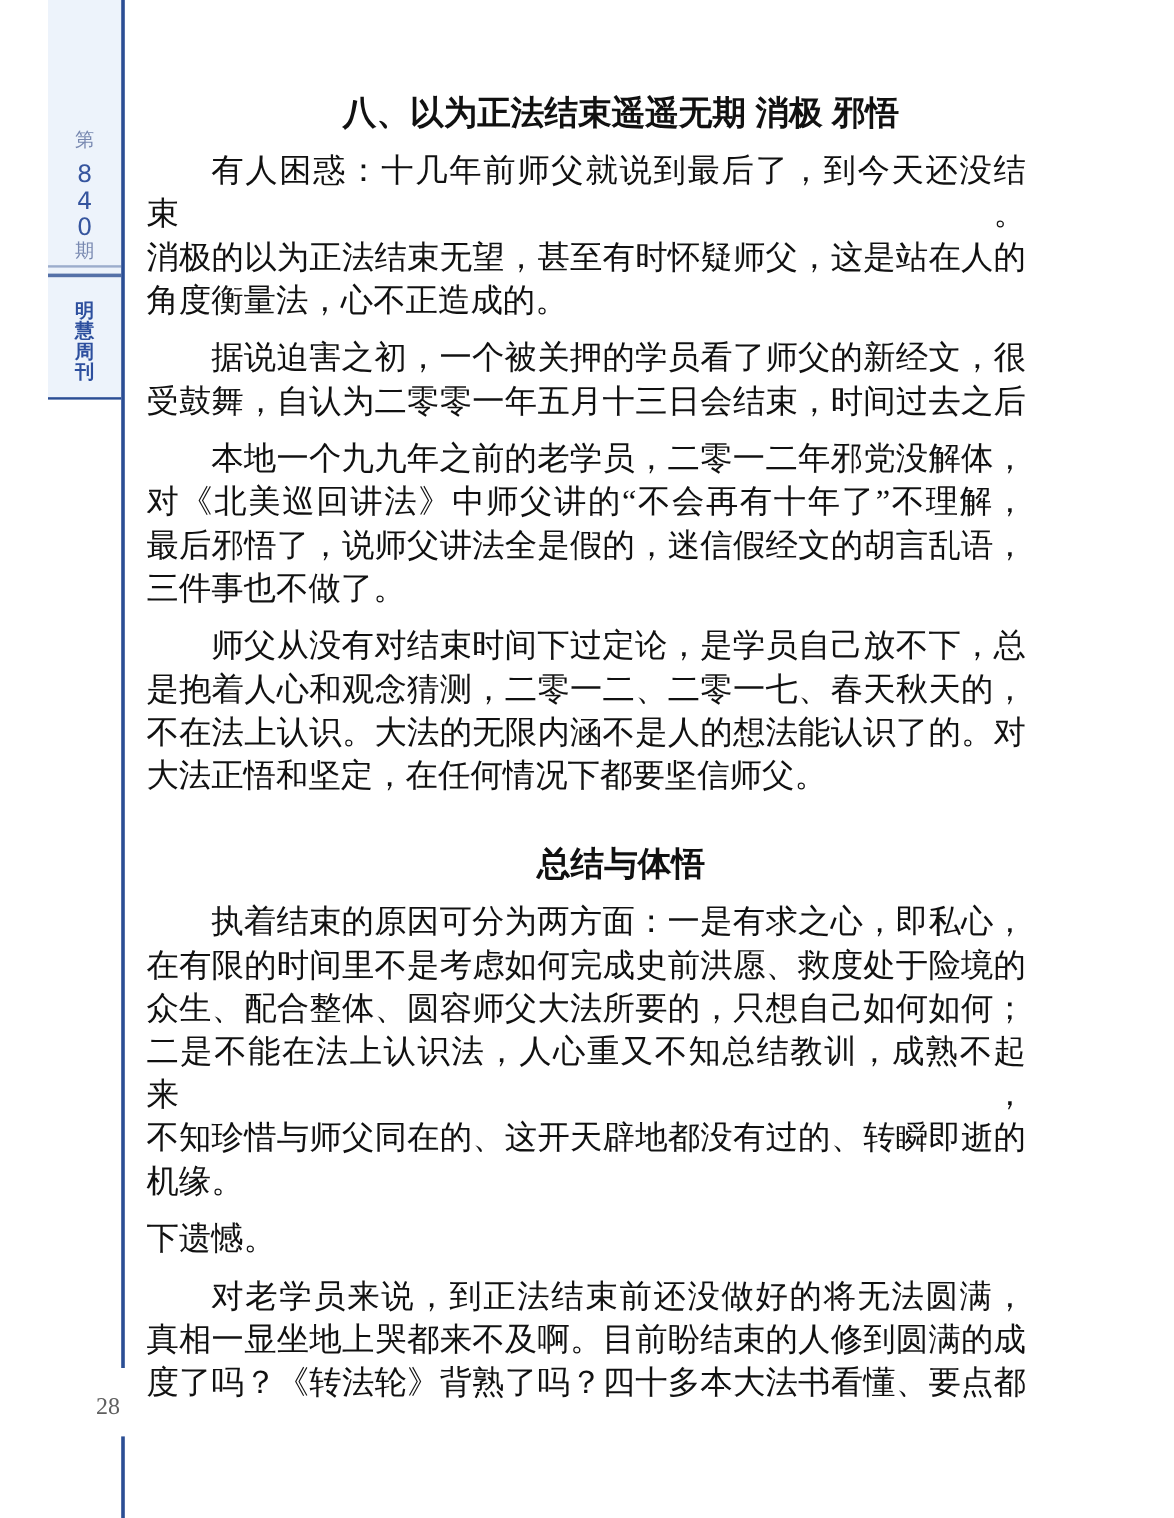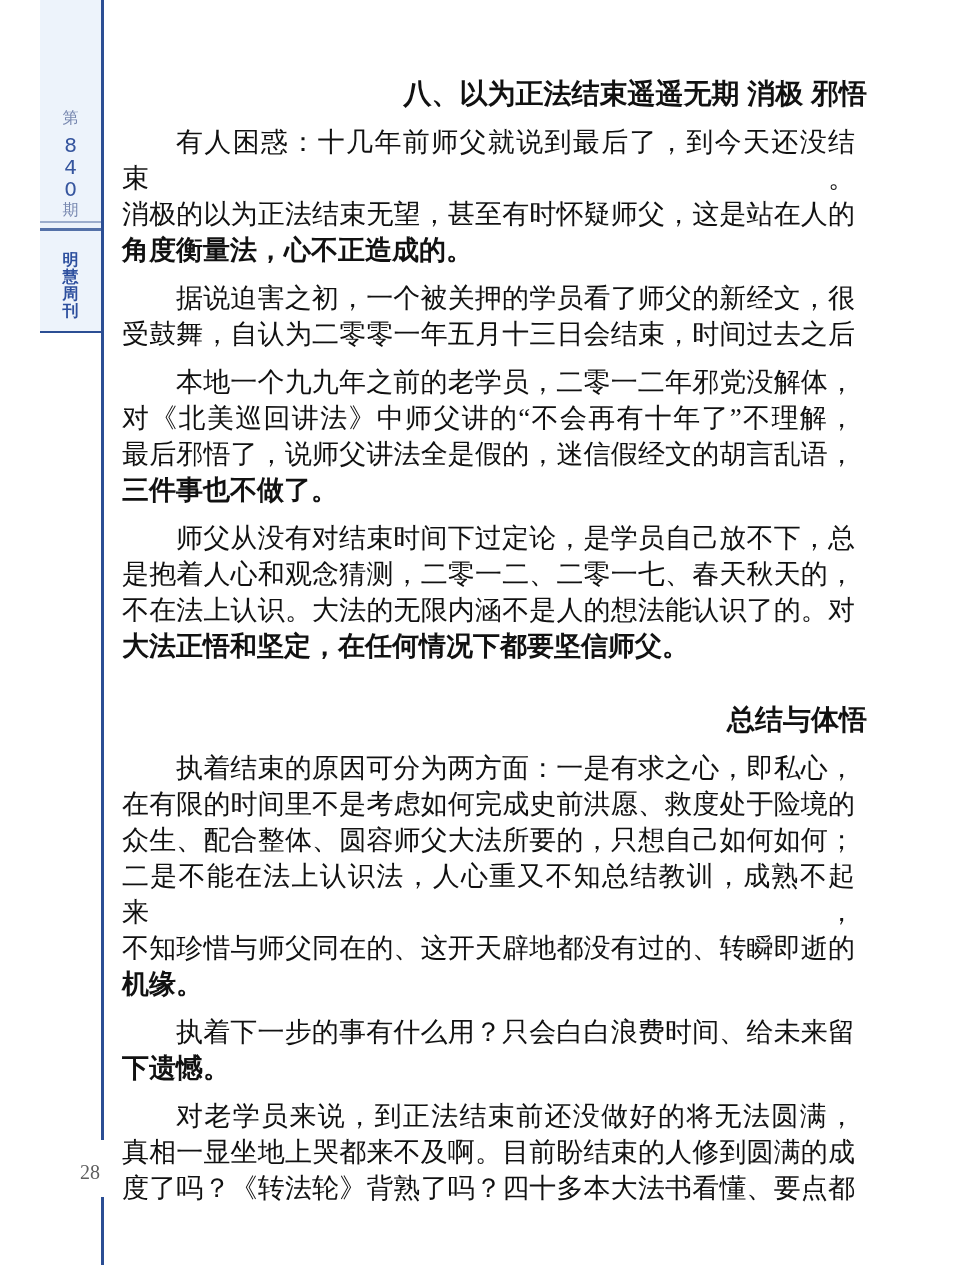--- a/index.html
+++ b/index.html
@@ -74,29 +74,29 @@
     width: 757px;
     font-size: 27px;
     line-height: 36px;
     color: #111111;
   }
   .blk-title, .blk-heading {
     font-family: "Liberation Sans", "DejaVu Sans", sans-serif;
     font-weight: bold;
     font-size: 28px;
     text-indent: 58px;
-    text-align: right;
+    text-align: center;
   }
   .blk-heading { margin-top: 38px; }
   .blk-para { margin: 12px; }
   .ln {
     text-align: justify;
     text-align-last: justify;
   }
-  .ln.end { text-align-last: left; font-weight: bold; }
+  .ln.end { text-align-last: left; }
   .ln.first { text-indent: 54px; }
 </style>
 </head>
 <body>
 
 <div class="page">
 
   <div class="issue-panel">
     <div class="issue-prefix">第</div>
     <div class="issue-digits">
@@ -146,21 +146,20 @@
       <div class="blk-heading">总结与体悟</div>
       <div class="blk-para">
         <div class="ln first">执着结束的原因可分为两方面：一是有求之心，即私心，</div>
         <div class="ln">在有限的时间里不是考虑如何完成史前洪愿、救度处于险境的</div>
         <div class="ln">众生、配合整体、圆容师父大法所要的，只想自己如何如何；</div>
         <div class="ln">二是不能在法上认识法，人心重又不知总结教训，成熟不起来，</div>
         <div class="ln">不知珍惜与师父同在的、这开天辟地都没有过的、转瞬即逝的</div>
         <div class="ln end">机缘。</div>
       </div>
       <div class="blk-para">
-        <div class="ln first">执着下一步的事有什么用？只会白白浪费时间、给未来留</div>
         <div class="ln end">下遗憾。</div>
       </div>
       <div class="blk-para">
         <div class="ln first">对老学员来说，到正法结束前还没做好的将无法圆满，</div>
         <div class="ln">真相一显坐地上哭都来不及啊。目前盼结束的人修到圆满的成</div>
         <div class="ln">度了吗？《转法轮》背熟了吗？四十多本大法书看懂、要点都</div>
       </div>
     </main>
 
 </div>

